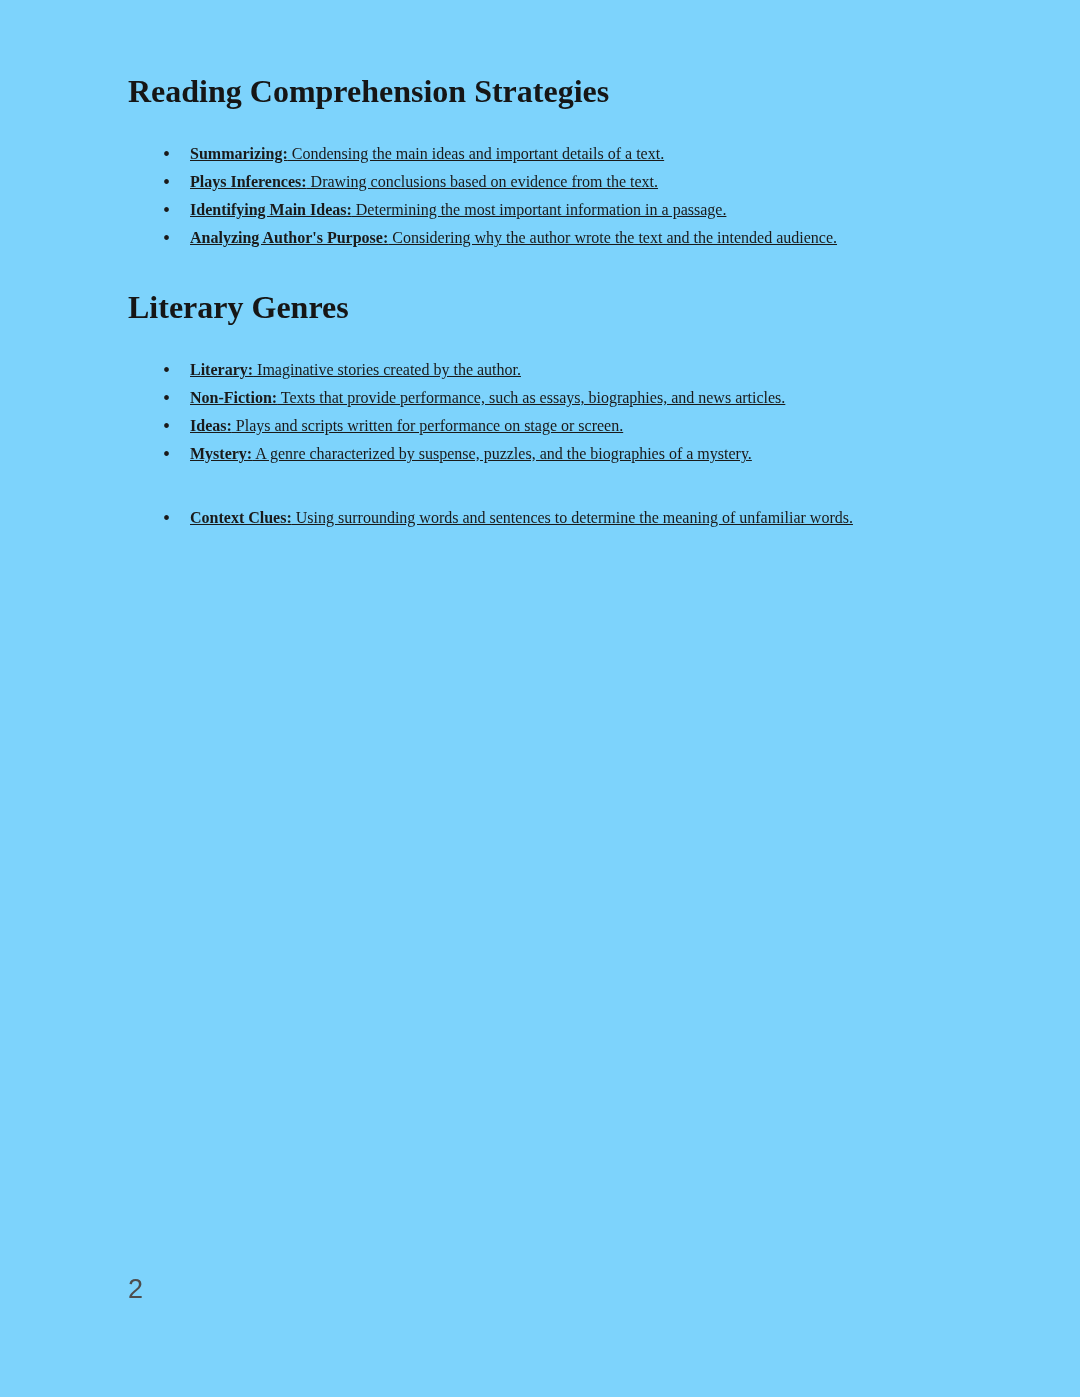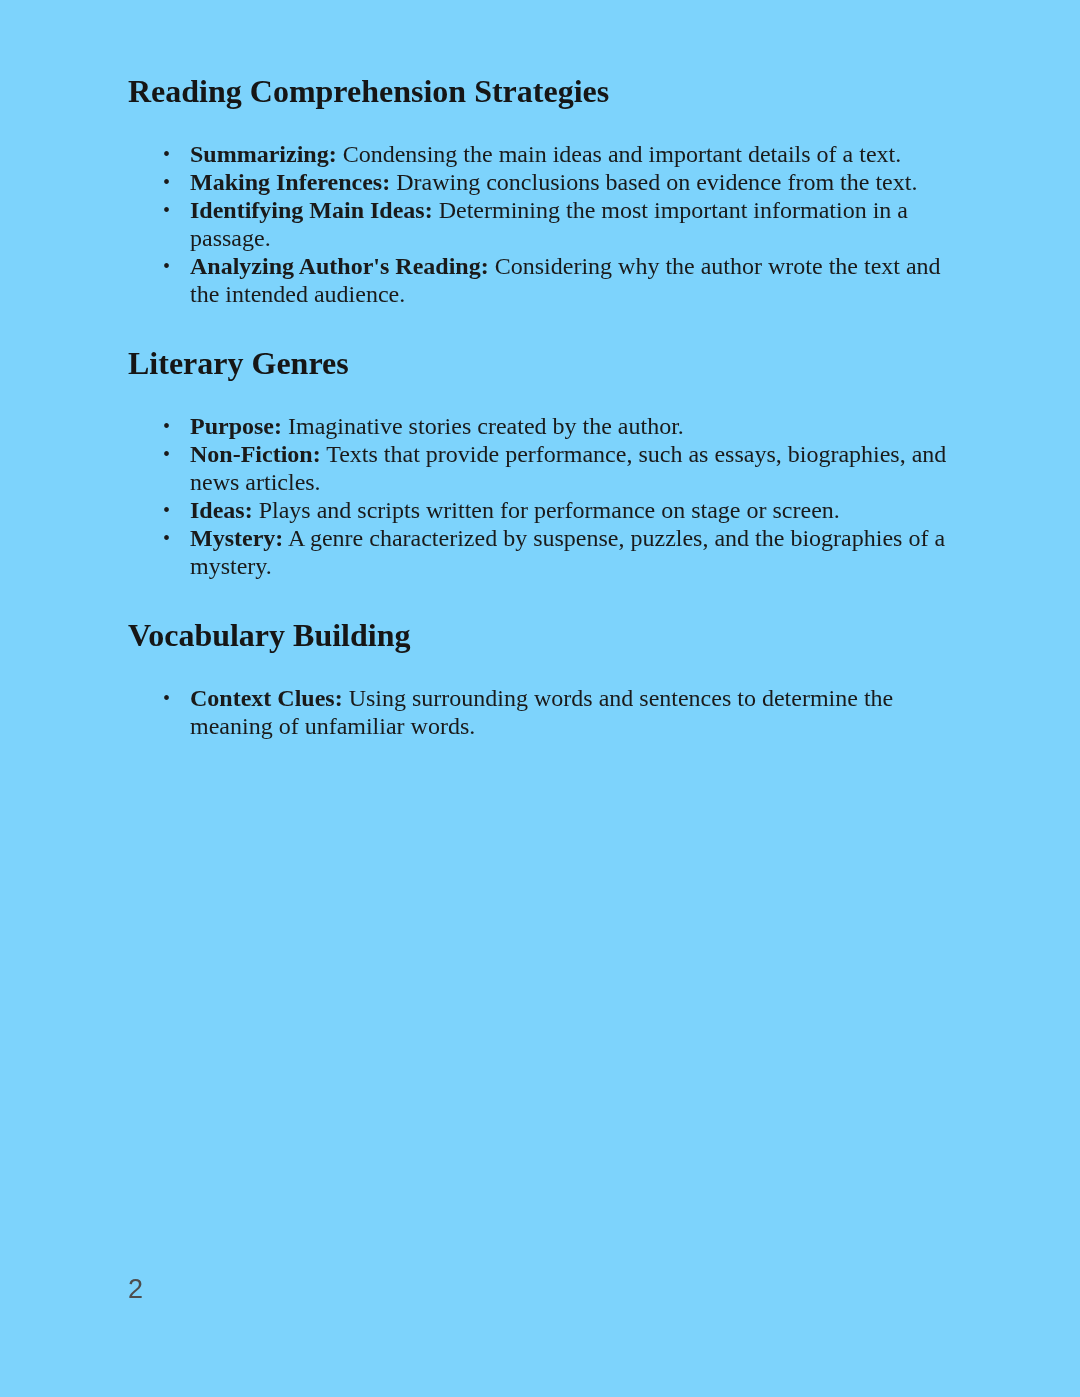--- a/index.html
+++ b/index.html
@@ -21,22 +21,23 @@
     color: #161616;
   }
   ul.bullets {
     margin: 30px 0 36px 0;
     padding: 0 0 0 62px;
     list-style: none;
   }
   ul.bullets.last { margin-bottom: 0; }
   ul.bullets li {
     position: relative;
-    font-size: 24px;
+    font-size: 16px;
     line-height: 28px;
+    text-decoration: underline;
   }
   ul.bullets li::before {
     content: "\2022";
     position: absolute;
     left: -27px;
     top: 0;
     font-size: 20px;
     color: #1a1a1a;
   }
   ul.bullets li strong { font-weight: 700; }
@@ -52,38 +53,37 @@
 </style>
 </head>
 <body>
 
 <div class="doc">
 
   <section>
     <h1>Reading Comprehension Strategies</h1>
     <ul class="bullets">
       <li><strong>Summarizing:</strong><span> Condensing the main ideas and important details of a text.</span></li>
-      <li><strong>Making Inferences:</strong><span> Drawing conclusions based on evidence from the text.</span></li>
+      <li><strong>Plays Inferences:</strong><span> Drawing conclusions based on evidence from the text.</span></li>
       <li><strong>Identifying Main Ideas:</strong><span> Determining the most important information in a passage.</span></li>
-      <li><strong>Analyzing Author's Reading:</strong><span> Considering why the author wrote the text and the intended audience.</span></li>
+      <li><strong>Analyzing Author's Purpose:</strong><span> Considering why the author wrote the text and the intended audience.</span></li>
     </ul>
   </section>
 
   <section>
     <h1>Literary Genres</h1>
     <ul class="bullets">
-      <li><strong>Purpose:</strong><span> Imaginative stories created by the author.</span></li>
+      <li><strong>Literary:</strong><span> Imaginative stories created by the author.</span></li>
       <li><strong>Non-Fiction:</strong><span> Texts that provide performance, such as essays, biographies, and news articles.</span></li>
       <li><strong>Ideas:</strong><span> Plays and scripts written for performance on stage or screen.</span></li>
       <li><strong>Mystery:</strong><span> A genre characterized by suspense, puzzles, and the biographies of a mystery.</span></li>
     </ul>
   </section>
 
   <section>
-    <h1>Vocabulary Building</h1>
     <ul class="bullets last">
       <li><strong>Context Clues:</strong><span> Using surrounding words and sentences to determine the meaning of unfamiliar words.</span></li>
     </ul>
   </section>
 
   <div class="page-number">2</div>
 
 </div>
 
 </body></html>

